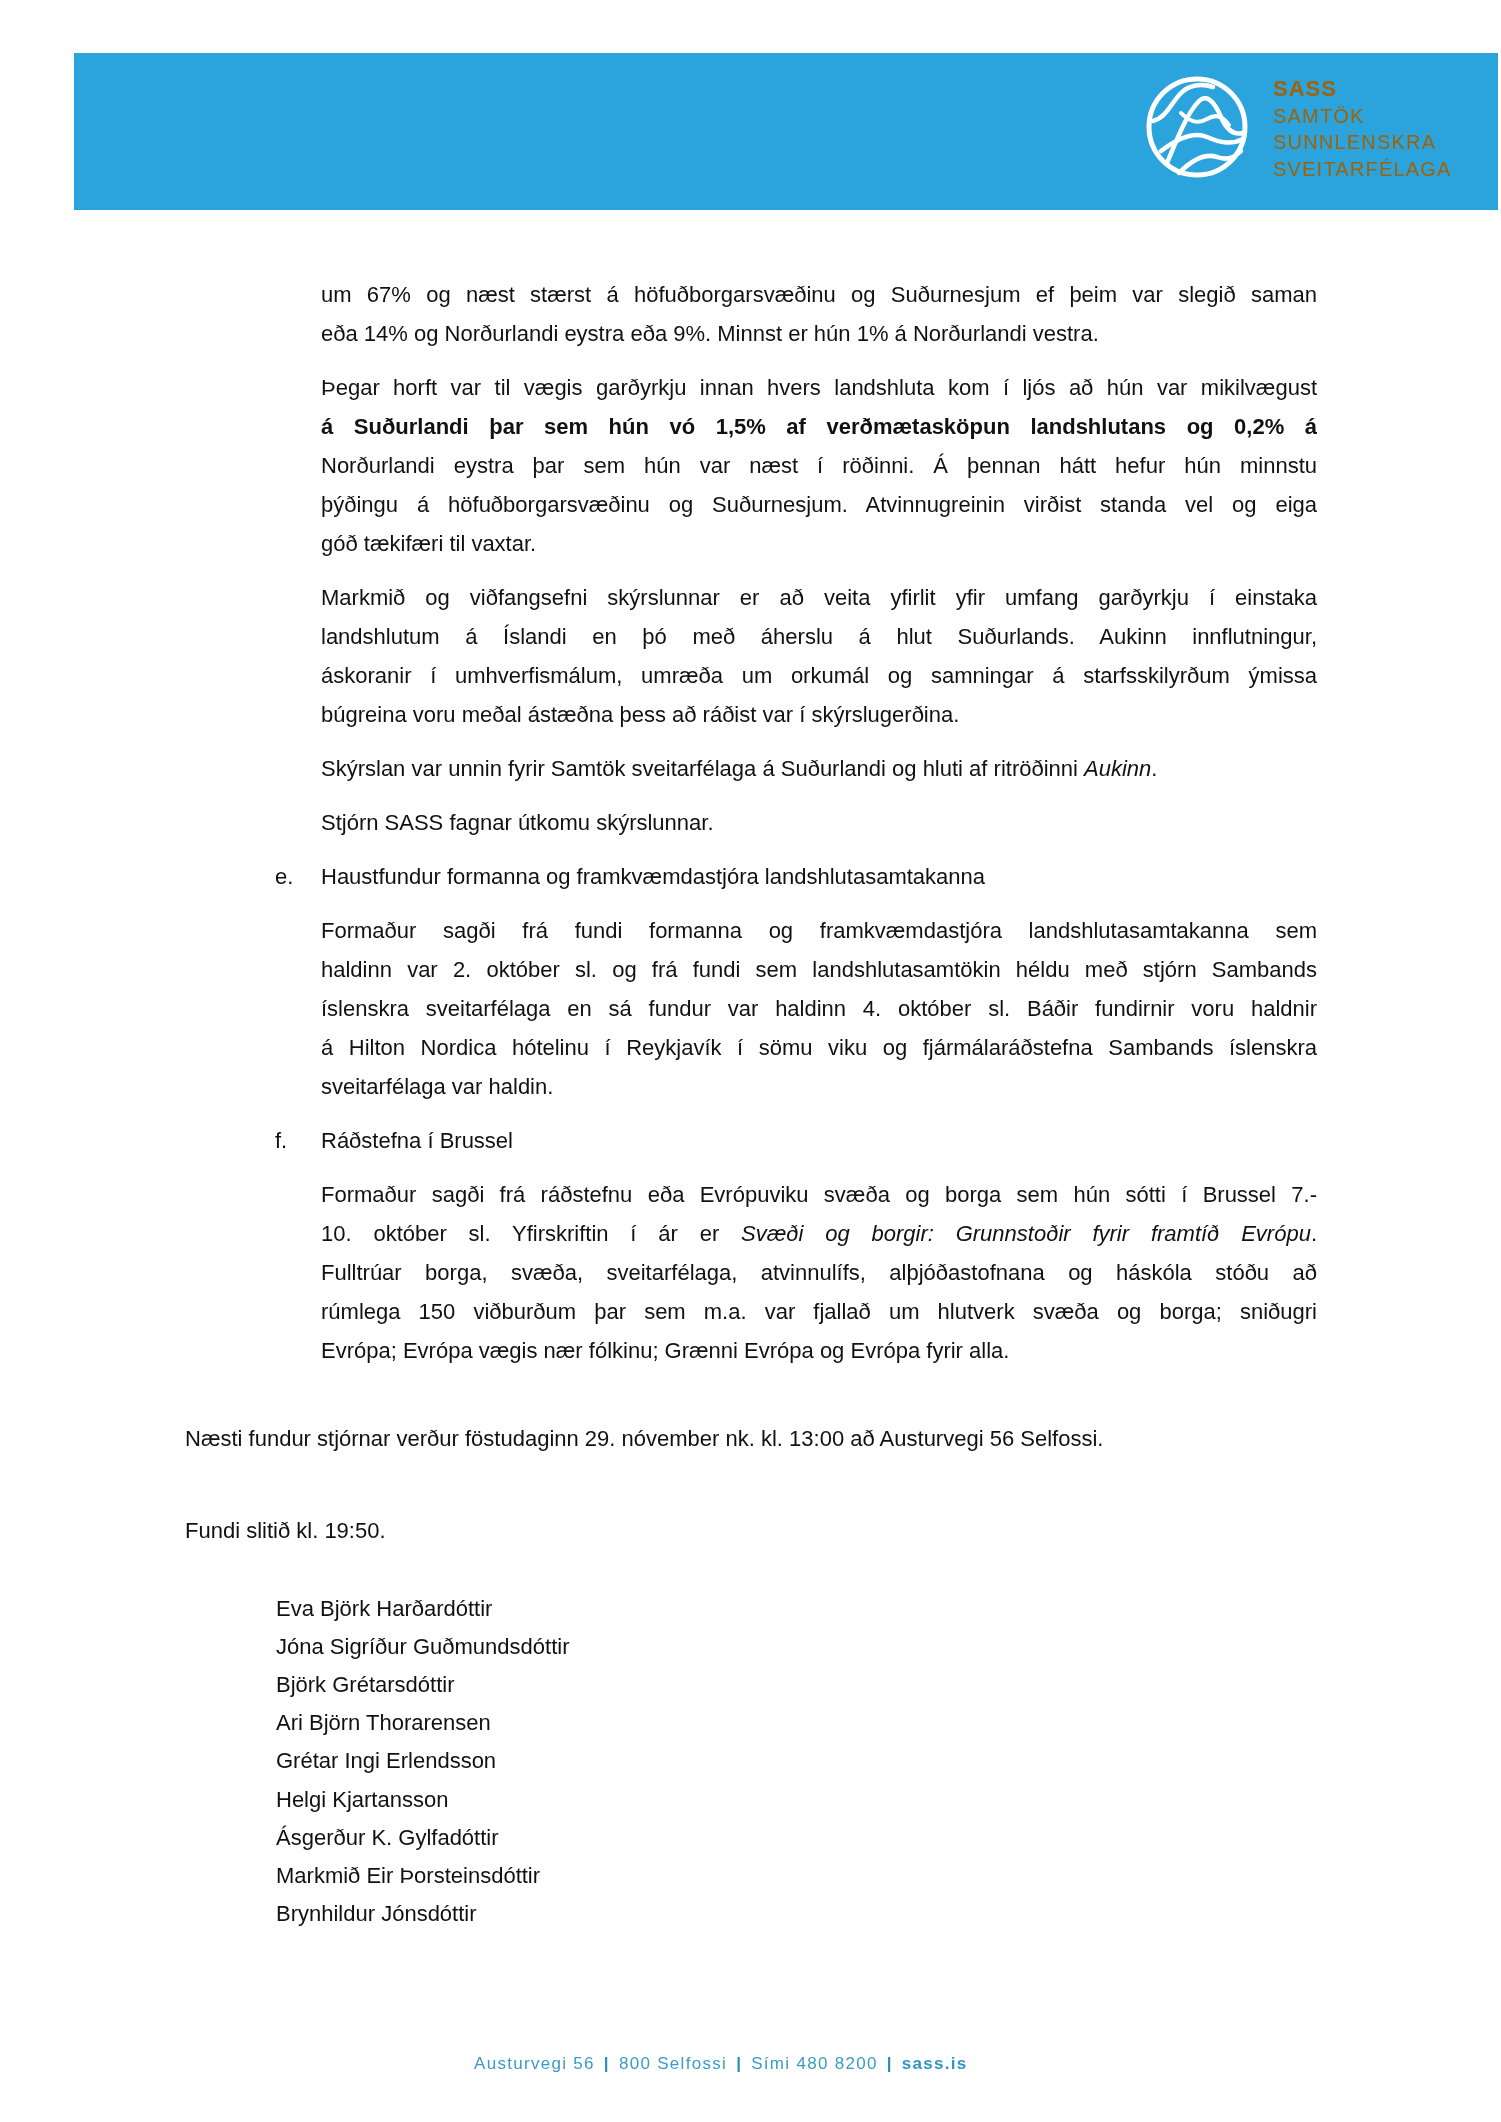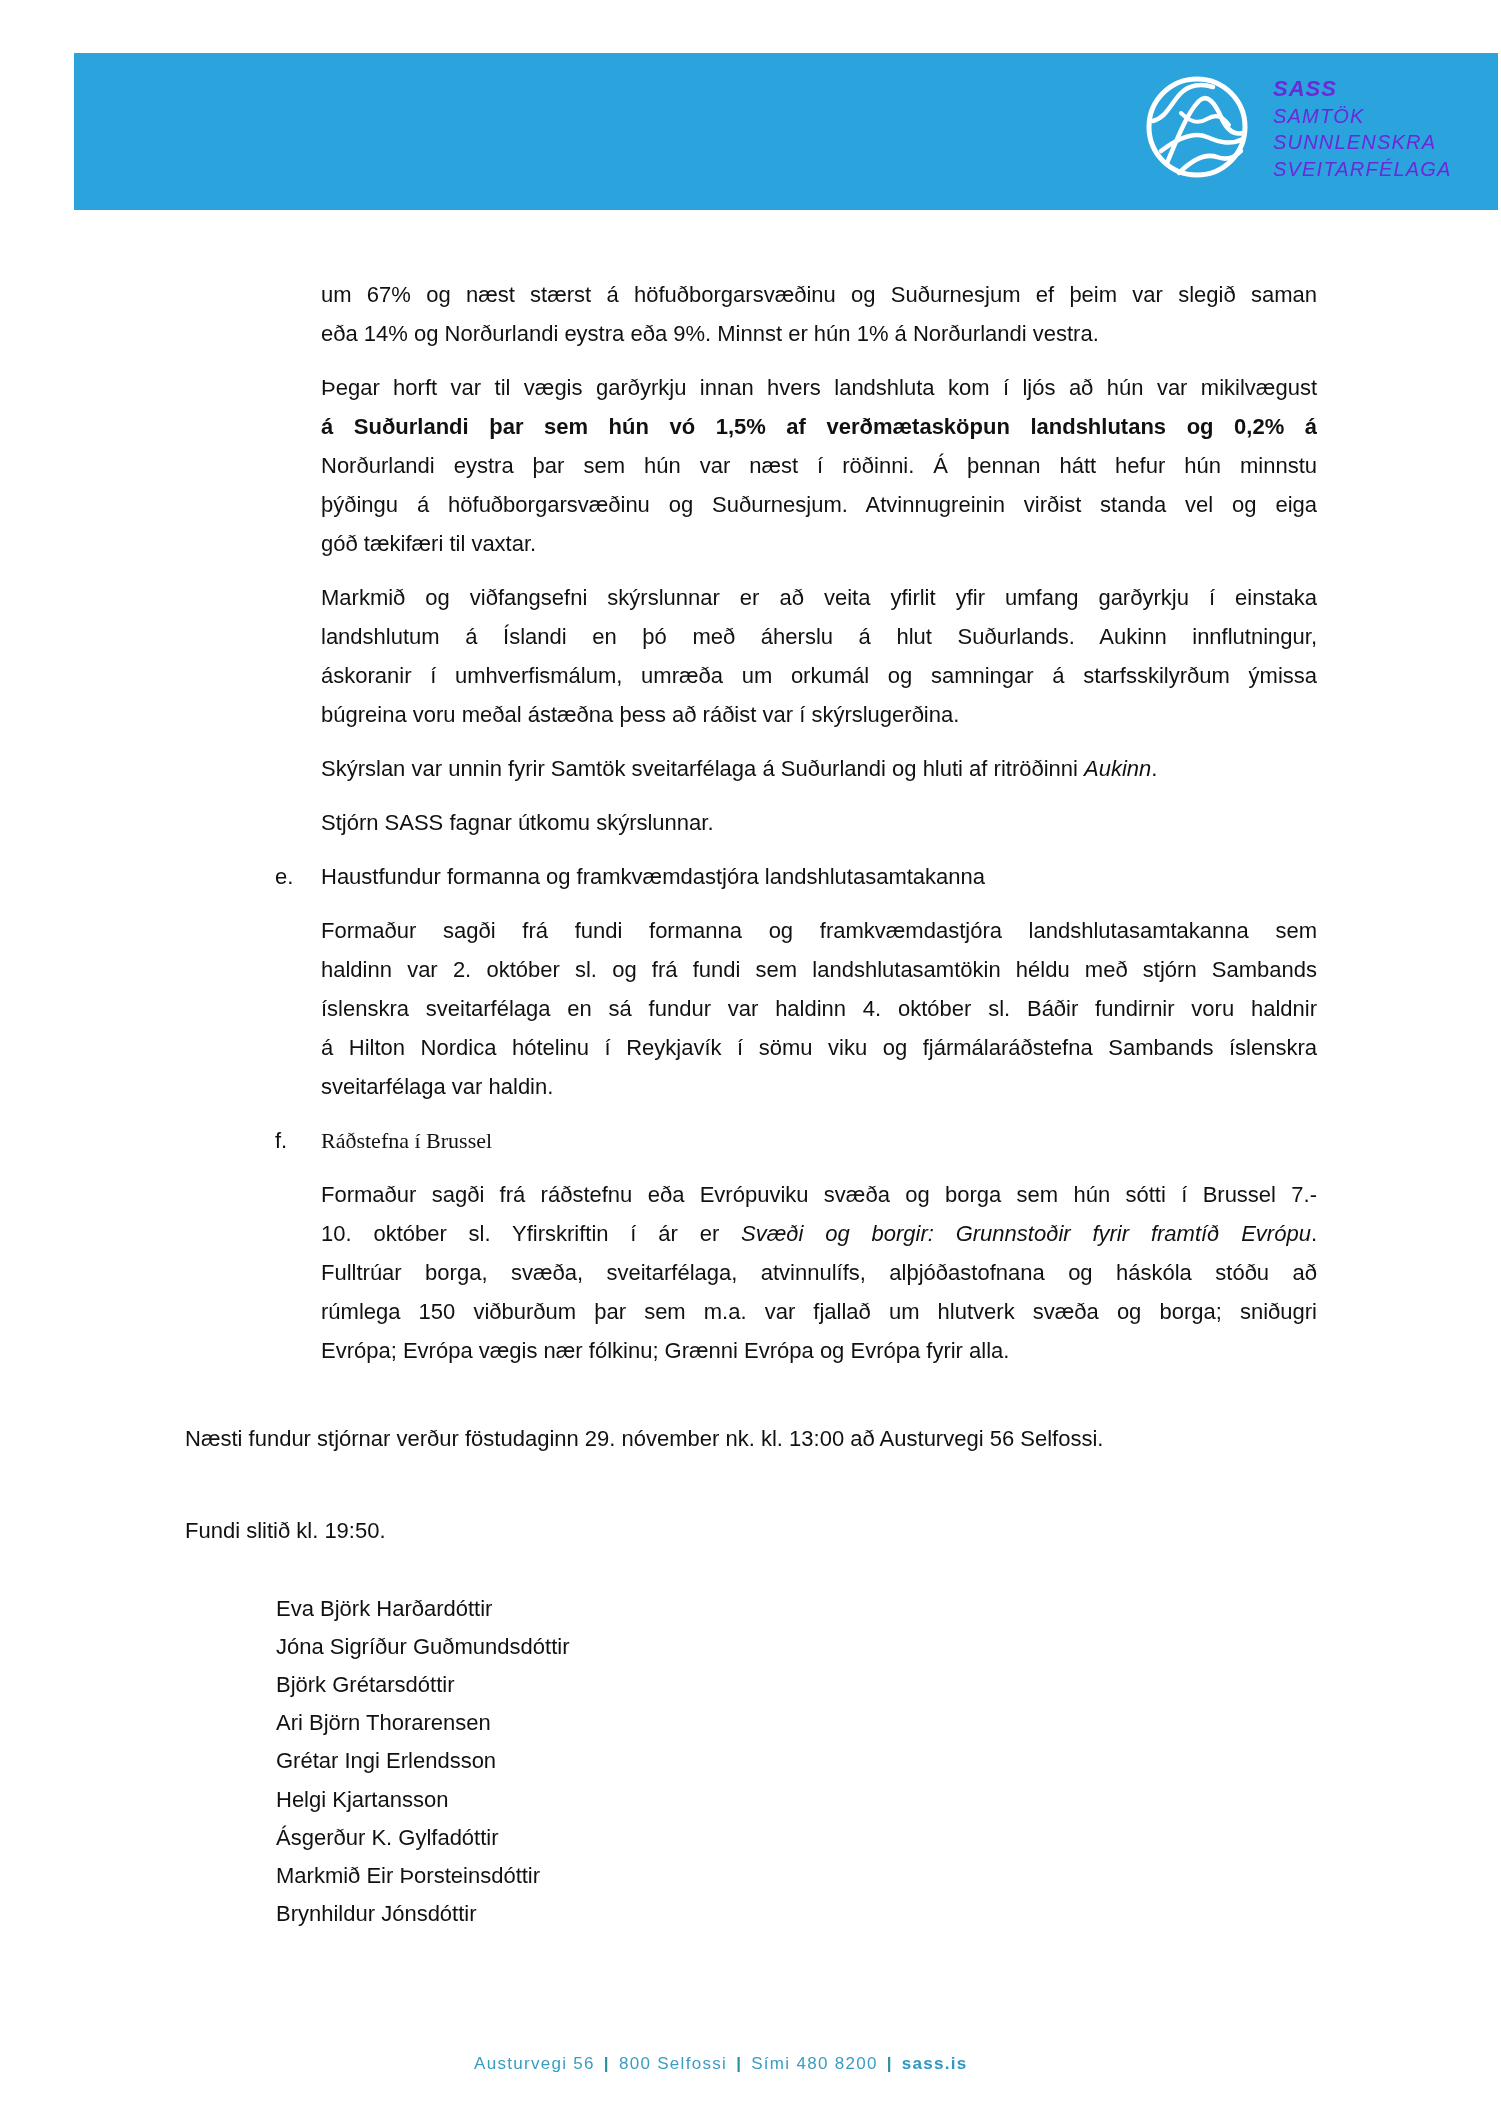--- a/index.html
+++ b/index.html
@@ -1,20 +1,20 @@
 <!DOCTYPE html>
 <html><head>
 <meta charset="utf-8">
 <style>
   html, body { margin: 0; padding: 0; background: #ffffff; }
   body { width: 1501px; height: 2122px; position: relative; overflow: hidden;
          font-family: "Liberation Sans", sans-serif; color: #111111; }
   .banner { position: absolute; left: 74px; top: 53px; width: 1424px; height: 157px; background: #2ba3dd; }
   .logo-mark { position: absolute; left: 1143px; top: 73px; width: 108px; height: 108px; }
-  .logo-text { position: absolute; left: 1273px; top: 76px; color: #6d28d9; line-height: 26.5px; font-size: 20px; letter-spacing: 1.2px; font-style: italic; }
+  .logo-text { position: absolute; left: 1273px; top: 76px; color: #a16207; line-height: 26.5px; font-size: 20px; letter-spacing: 1.2px; }
   .logo-text .abbr { font-weight: bold; font-size: 22px; letter-spacing: 1px; }
   .logo-text div { white-space: nowrap; }
 
   .col { position: absolute; }
   .line { position: absolute; left: 0; white-space: nowrap; font-size: 22px; line-height: 26px; height: 26px; }
   .line.just { text-align: justify; text-align-last: justify; white-space: normal; overflow: hidden; }
   .line em { font-style: italic; }
   .marker { position: absolute; font-size: 22px; line-height: 26px; white-space: nowrap; }
 
   .names .name { position: absolute; left: 0; font-size: 22px; line-height: 26px; white-space: nowrap; }
@@ -74,21 +74,21 @@
     </div>
     <div>
       <div class="line just" style="top: 918px; width: 996px;"><span>Formaður sagði frá fundi formanna og framkvæmdastjóra landshlutasamtakanna sem</span></div>
       <div class="line just" style="top: 957px; width: 996px;"><span>haldinn var 2. október sl. og frá fundi sem landshlutasamtökin héldu með stjórn Sambands</span></div>
       <div class="line just" style="top: 996px; width: 996px;"><span>íslenskra sveitarfélaga en sá fundur var haldinn 4. október sl. Báðir fundirnir voru haldnir</span></div>
       <div class="line just" style="top: 1035px; width: 996px;"><span>á Hilton Nordica hótelinu í Reykjavík í sömu viku og fjármálaráðstefna Sambands íslenskra</span></div>
       <div class="line" style="top: 1074px;"><span>sveitarfélaga var haldin.</span></div>
     </div>
     <div>
       <div class="marker" style="left: -46px; top: 1128px;">f.</div>
-      <div class="line" style="top: 1128px; font-family: Liberation Serif, serif;"><span>Ráðstefna í Brussel</span></div>
+      <div class="line" style="top: 1128px;"><span>Ráðstefna í Brussel</span></div>
     </div>
     <div>
       <div class="line just" style="top: 1182px; width: 996px;"><span>Formaður sagði frá ráðstefnu eða Evrópuviku svæða og borga sem hún sótti í Brussel 7.-</span></div>
       <div class="line just" style="top: 1221px; width: 996px;"><span>10. október sl. Yfirskriftin í ár er </span><em>Svæði og borgir: Grunnstoðir fyrir framtíð Evrópu</em><span>.</span></div>
       <div class="line just" style="top: 1260px; width: 996px;"><span>Fulltrúar borga, svæða, sveitarfélaga, atvinnulífs, alþjóðastofnana og háskóla stóðu að</span></div>
       <div class="line just" style="top: 1299px; width: 996px;"><span>rúmlega 150 viðburðum þar sem m.a. var fjallað um hlutverk svæða og borga; sniðugri</span></div>
       <div class="line" style="top: 1338px;"><span>Evrópa; Evrópa vægis nær fólkinu; Grænni Evrópa og Evrópa fyrir alla.</span></div>
     </div>
   </div>
 

